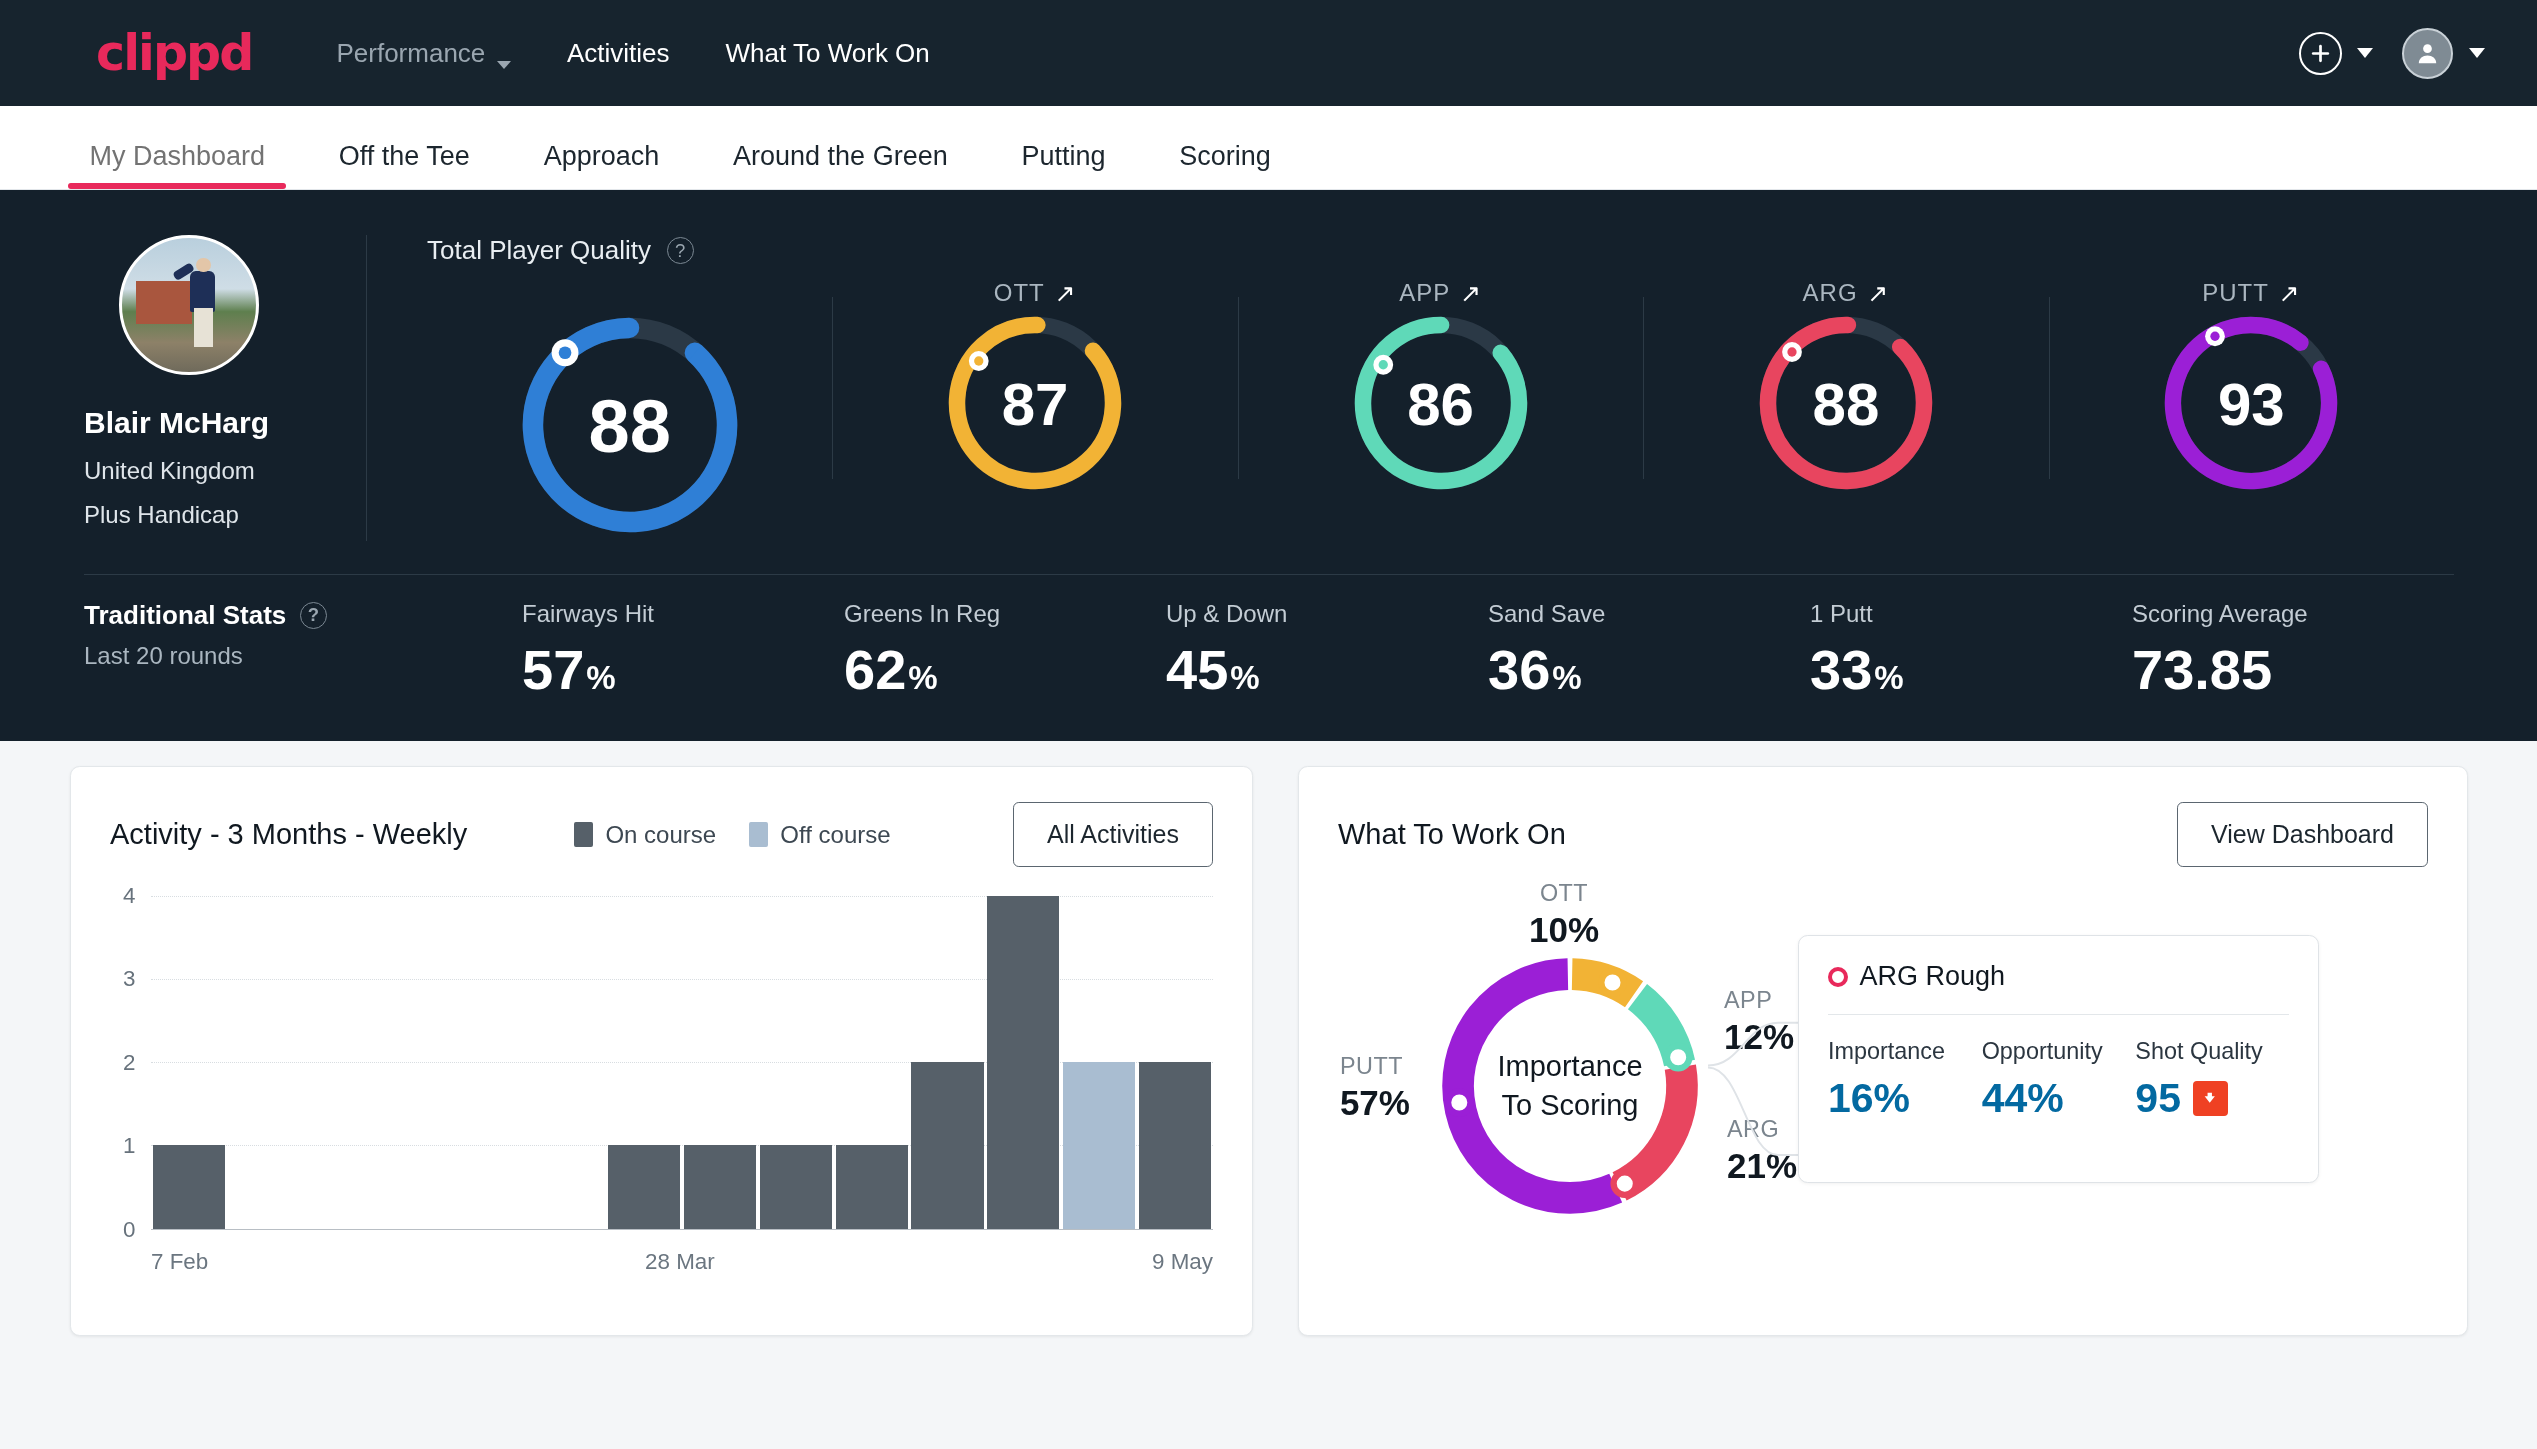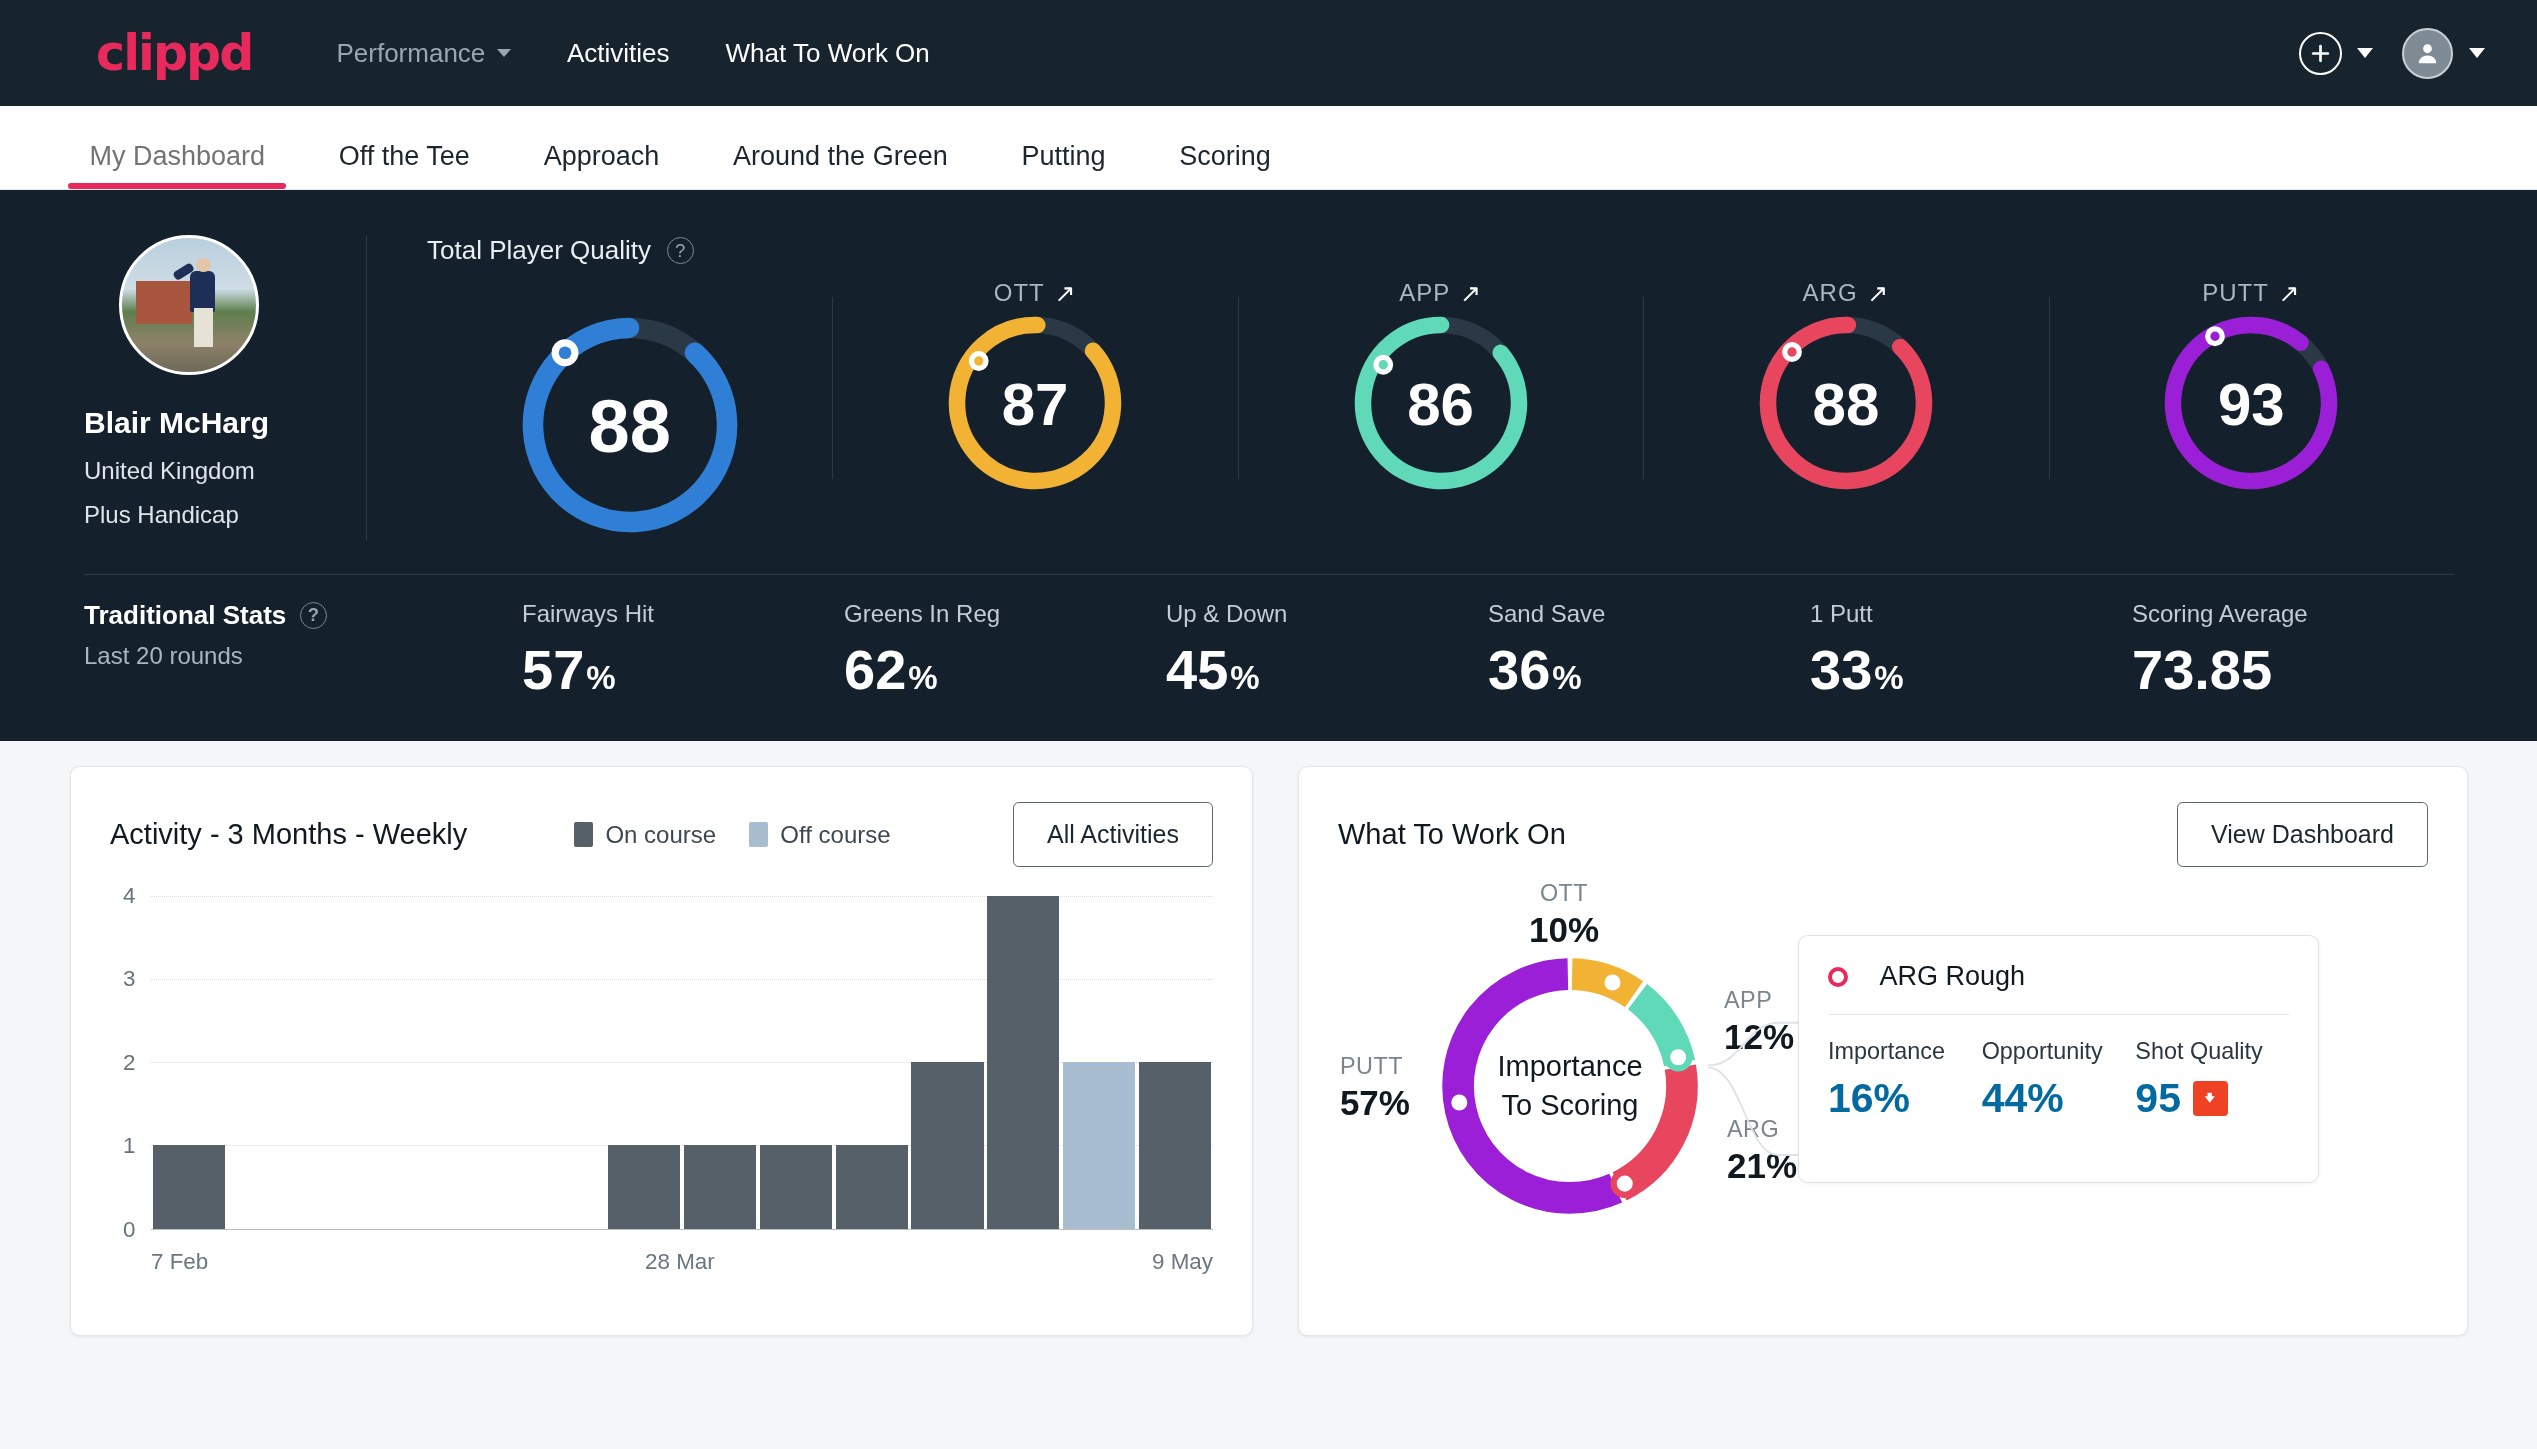--- a/index.html
+++ b/index.html
@@ -15,21 +15,21 @@
     padding: 0 47px; position: relative;
   }
   .brand {
     color: #e8295b; font-size: 49px; font-weight: 700; letter-spacing: -1.9px;
     margin-left: 49px; margin-right: 84px;
     font-family: "DejaVu Sans", sans-serif;
   }
   .navlinks { display: flex; align-items: center; gap: 56px; }
   .navlink {
     color: #ffffff; font-size: 26px; font-weight: 400; cursor: pointer;
-    display: flex; align-items: center; gap: 11.7px;
+    display: flex; align-items: flex-end; gap: 11.7px;
   }
   .navlink.muted { color: #9aa6b0; }
   .caret { display: inline-block; width: 0; height: 0;
     border-left: 7.8px solid transparent; border-right: 7.8px solid transparent;
     border-top: 8.8px solid currentColor; }
   .topright { position: absolute; right: 53px; display: flex; align-items: center; gap: 29px; }
   .circ-btn { width: 43px; height: 43px; border-radius: 50%; border: 2.9px solid #fff;
     display: flex; align-items: center; justify-content: center; color: #fff;
     font-size: 29px; line-height: 1; cursor: pointer; }
   .avatar-btn { width: 51px; height: 51px; border-radius: 50%; border: 2.9px solid #c9d1d7;
@@ -138,21 +138,21 @@
   .donut-center { position: absolute; inset: 0; display: flex; flex-direction: column;
     align-items: center; justify-content: center; }
   .donut-center div { font-size: 29px; color: #101820; font-weight: 400; line-height: 1.35; }
   .dlabel { position: absolute; }
   .dlabel .k { font-size: 23.4px; color: #7b858e; letter-spacing: 0.5px; }
   .dlabel .v { font-size: 35px; color: #101820; font-weight: 700; margin-top: 2.9px; }
 
   .wtwo-card { position: absolute; left: 460px; top: 55px; width: 521px; height: 248px;
     background: #fff; border: 1px solid #dfe3e7; border-radius: 9.7px;
     box-shadow: 0 1px 3.9px rgba(0,0,0,.06); padding: 25px 29px; }
-  .wtwo-head { display: flex; align-items: center; gap: 31px; font-size: 27px;
+  .wtwo-head { display: flex; align-items: center; gap: 11px; font-size: 27px;
     color: #101820; font-weight: 500; }
   .ring-ico { width: 20.4px; height: 20.4px; border-radius: 50%; border: 4.9px solid #e8295b; }
   .wtwo-rule { height: 1px; background: #e3e7ea; margin: 21.4px 0 23.4px 0; }
   .wtwo-stats { display: flex; }
   .wtwo-stat { flex: 1; }
   .wtwo-k { font-size: 23.4px; color: #2b3640; }
   .wtwo-v { font-size: 41px; font-weight: 700; color: #0369a1; margin-top: 9.7px;
     display: flex; align-items: center; gap: 11.7px; }
   .badge-down { width: 35px; height: 35px; background: #ef4123; border-radius: 3.9px;
     color: #fff; font-size: 22.4px; display: flex; align-items: center; justify-content: center; }

